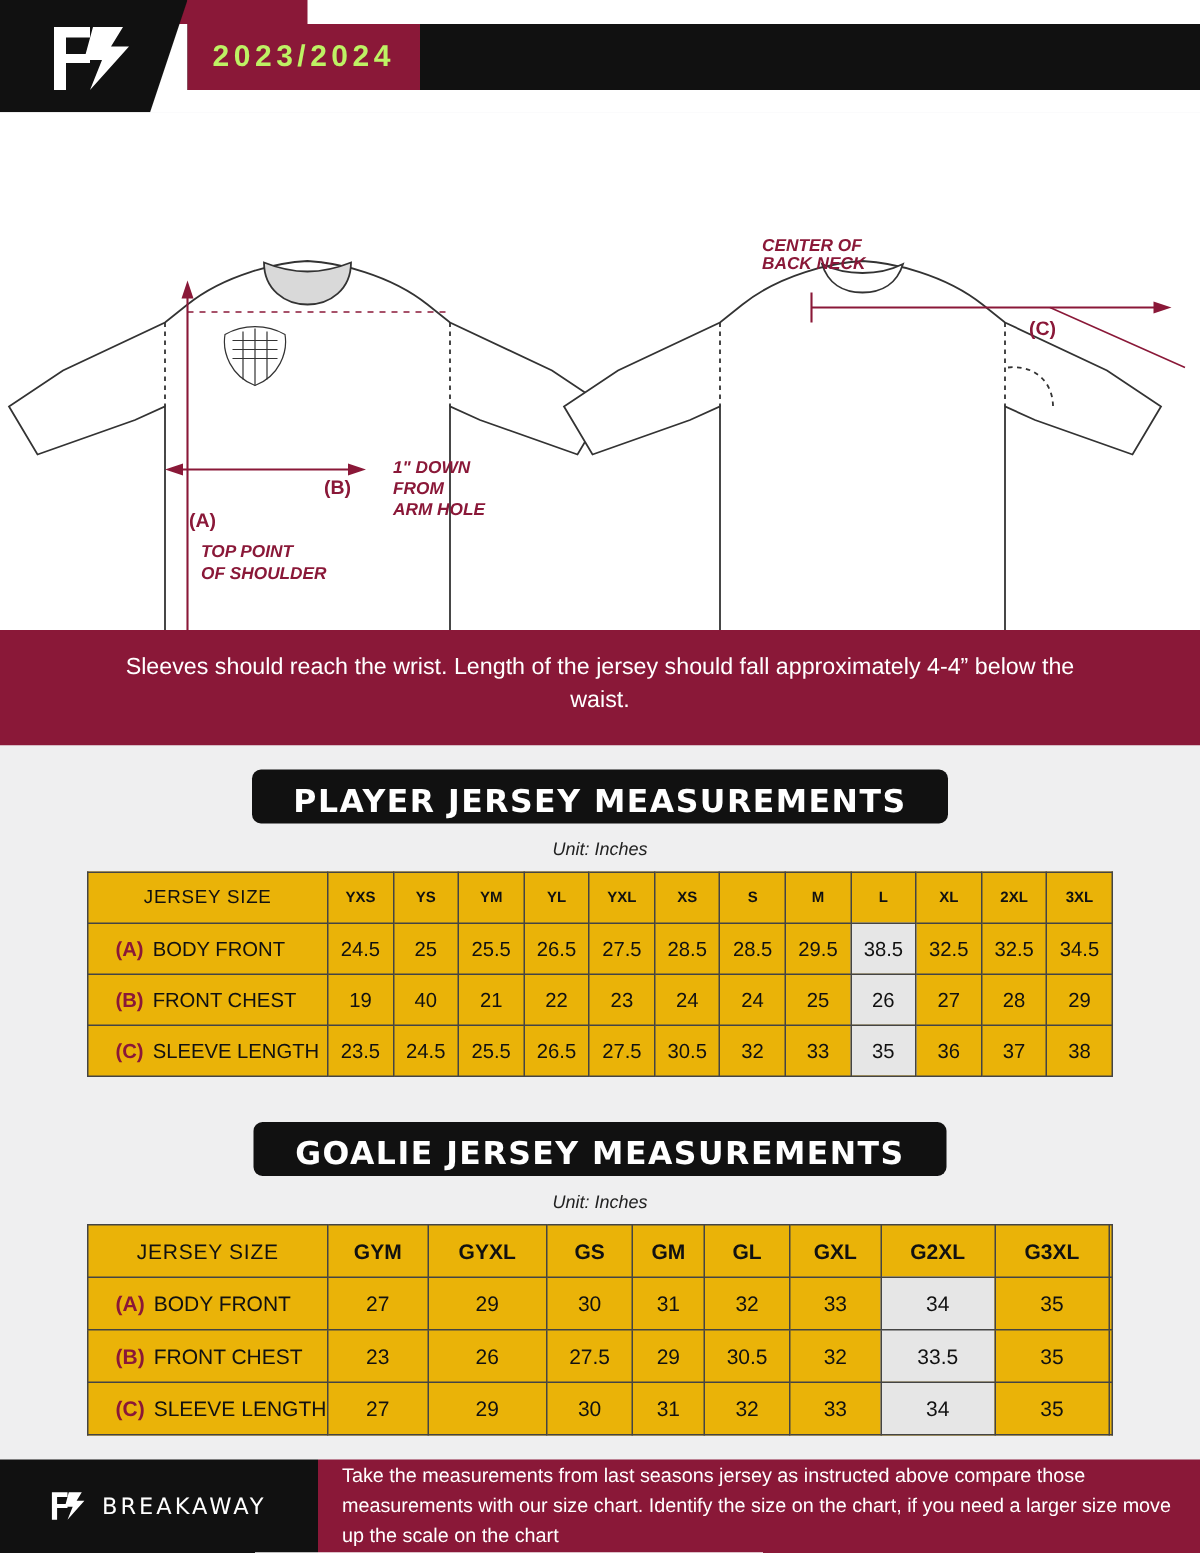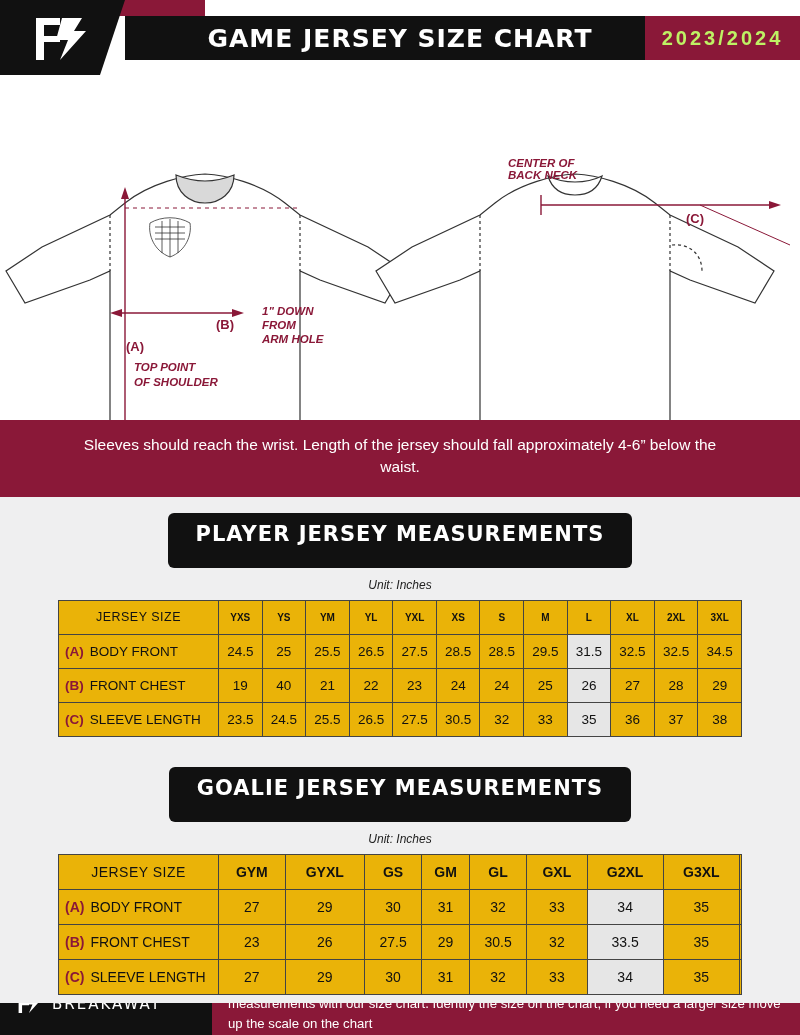--- a/index.html
+++ b/index.html
@@ -87,21 +87,21 @@
     display: flex; justify-content: center;
     padding: 16px 0 10px 0;
   }
   .section-title {
     background: #111111;
     color: #ffffff;
     font-family: "DejaVu Sans", sans-serif;
     font-size: 21px;
     font-weight: bold;
     letter-spacing: 1px;
-    padding: 9px 28px 22px 28px;
+    padding: 9px 28px 3px 28px;
     border-radius: 6px;
   }
   .unit-line {
     text-align: center;
     font-style: italic;
     font-size: 12px;
     color: #222;
     padding-bottom: 8px;
   }
 
@@ -116,21 +116,21 @@
   th, td {
     border: 1px solid #444;
     text-align: center;
     height: 34px;
     font-weight: normal;
     color: #111;
   }
   th { font-weight: bold; font-size: 10px; }
   .row-label {
     text-align: left;
-    padding-left: 6px;
+    padding-left: 18px;
     white-space: nowrap;
     font-size: 13.5px;
   }
   .hdr-label { text-align: center; font-size: 12.5px; letter-spacing: .5px; font-weight: normal;}
   .tag {
     color: #8a1838;
     font-weight: bold;
     margin-right: 6px;
   }
   td.hl { background: #e6e6e6; }
@@ -141,21 +141,21 @@
   
   .footer {
     position: absolute; left: 0; bottom: 0;
     width: 800px; height: 62px;
     display: flex;
   }
   .footer-left {
     width: 212px;
     background: #111111;
     display: flex; align-items: center;
-    padding-left: 16px;
+    padding-left: 32px;
   }
   .footer-logo { width: 26px; height: 30px; margin-right: 10px; }
   .footer-brand {
     color: #ffffff;
     font-size: 15px;
     letter-spacing: 2px;
     font-family: "DejaVu Sans", sans-serif;
   }
   .footer-right {
     flex: 1;
@@ -190,21 +190,20 @@
   <div class="content-above">
 
   <div class="header">
     <div class="header-maroon-left"></div>
     <div class="header-black-logo"></div>
     <svg class="logo-mark" viewBox="0 0 60 46">
       <polygon points="6,2 30,2 30,9 14,9 14,20 30,20 30,26 14,26 14,44 6,44" fill="#ffffff"></polygon>
       <polygon points="32,2 52,2 44,15 56,15 30,44 38,24 26,24" fill="#ffffff"></polygon>
     </svg>
     <div class="header-title-wrap">
-      <div class="header-title">GAME JERSEY SIZE CHART</div>
       <div class="header-season">2023/2024</div>
     </div>
   </div>
 
   <div class="diagram">
     <svg width="800" height="345" viewBox="0 0 800 345">
       <g fill="#ffffff" stroke="#333" stroke-width="1.2">
 
         <path d="M125,128 C150,108 185,100 205,99 C225,100 260,108 285,128
                  L300,140 L368,172 L404,196 L385,228 L320,205 L300,196
@@ -263,21 +262,21 @@
         <text x="134" y="311" fill="#8a1838">OF SHOULDER</text>
       </g>
       <g font-family="Liberation Sans, sans-serif" font-size="13" font-weight="bold" fill="#8a1838">
         <text x="126" y="276">(A)</text>
         <text x="216" y="254">(B)</text>
         <text x="686" y="148">(C)</text>
       </g>
     </svg>
   </div>
 
-  <div class="note-bar">Sleeves should reach the wrist. Length of the jersey should fall approximately 4-6” below the waist.</div>
+  <div class="note-bar">Sleeves should reach the wrist. Length of the jersey should fall approximately 4-4” below the waist.</div>
 
   <div class="sect-a">
     <div class="section-title-wrap">
       <div class="section-title">PLAYER JERSEY MEASUREMENTS</div>
     </div>
     <div class="unit-line">Unit: Inches</div>
     <div class="table-wrap">
       <table id="player-table">
             <tbody>
               <tr>
@@ -298,21 +297,21 @@
               <tr>
                 <td class="row-label"><span class="tag">(A)</span>BODY FRONT</td>
                 <td>24.5</td>
                 <td>25</td>
                 <td>25.5</td>
                 <td>26.5</td>
                 <td>27.5</td>
                 <td>28.5</td>
                 <td>28.5</td>
                 <td>29.5</td>
-                <td class="hl">31.5</td>
+                <td class="hl">38.5</td>
                 <td>32.5</td>
                 <td>32.5</td>
                 <td>34.5</td>
               </tr>
               <tr>
                 <td class="row-label"><span class="tag">(B)</span>FRONT CHEST</td>
                 <td>19</td>
                 <td>40</td>
                 <td>21</td>
                 <td>22</td>

